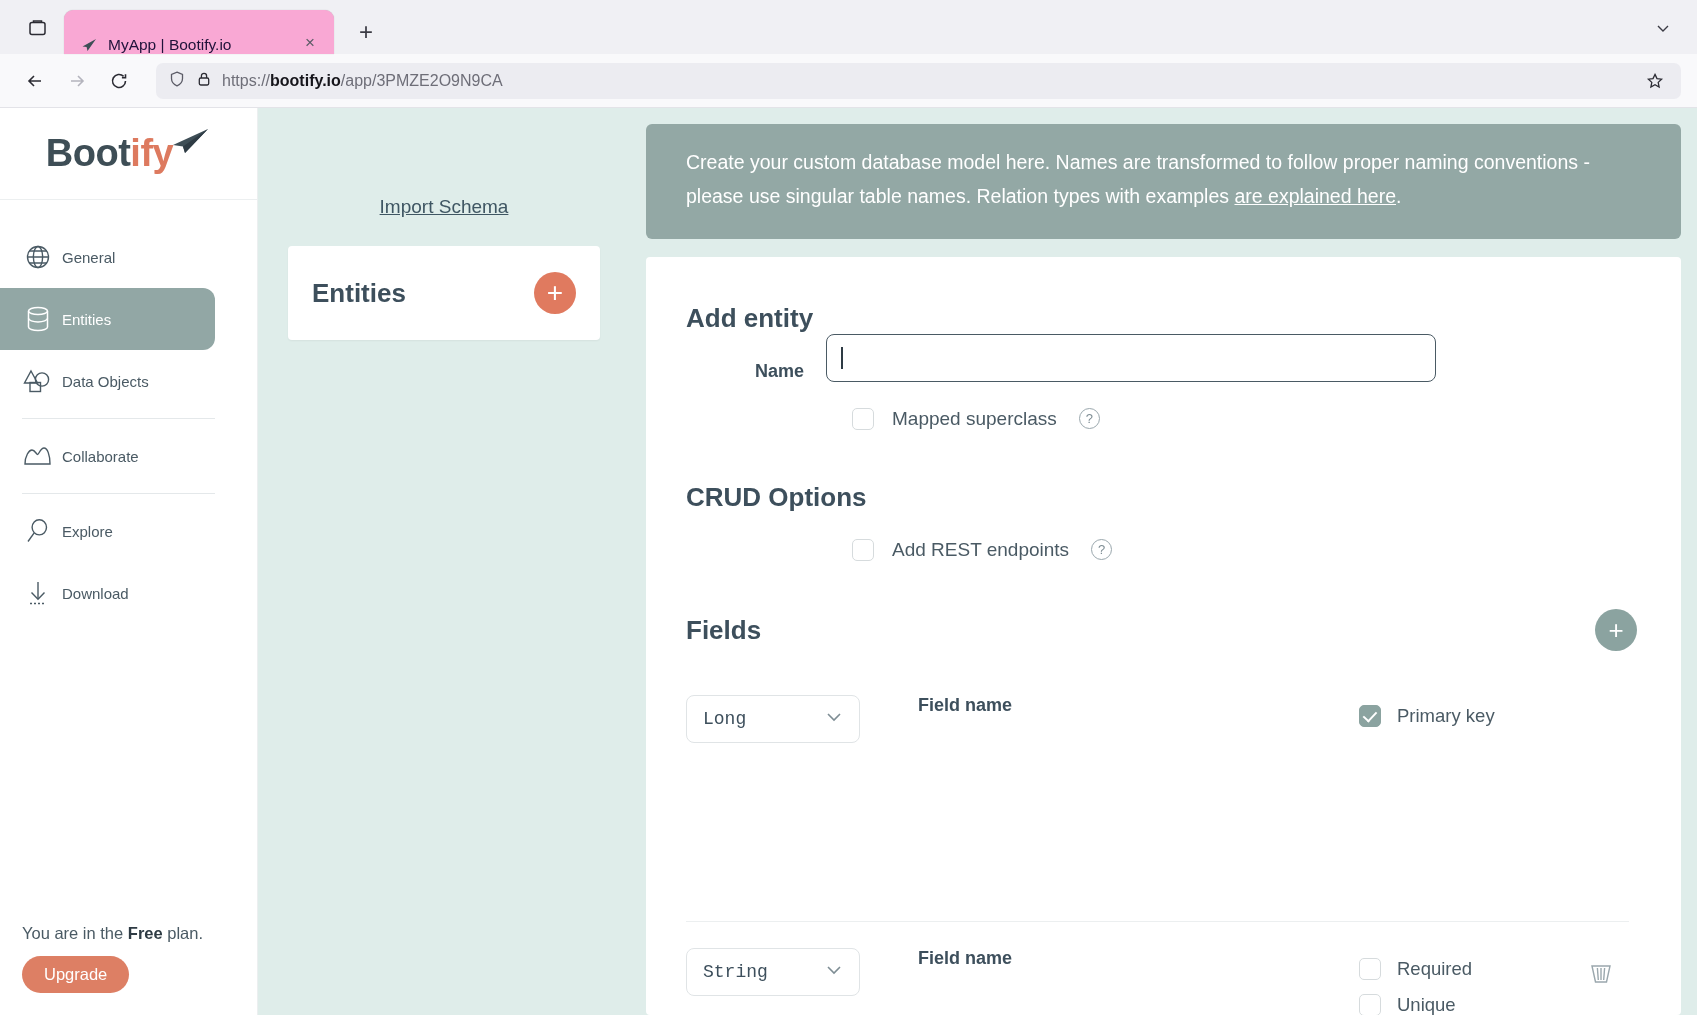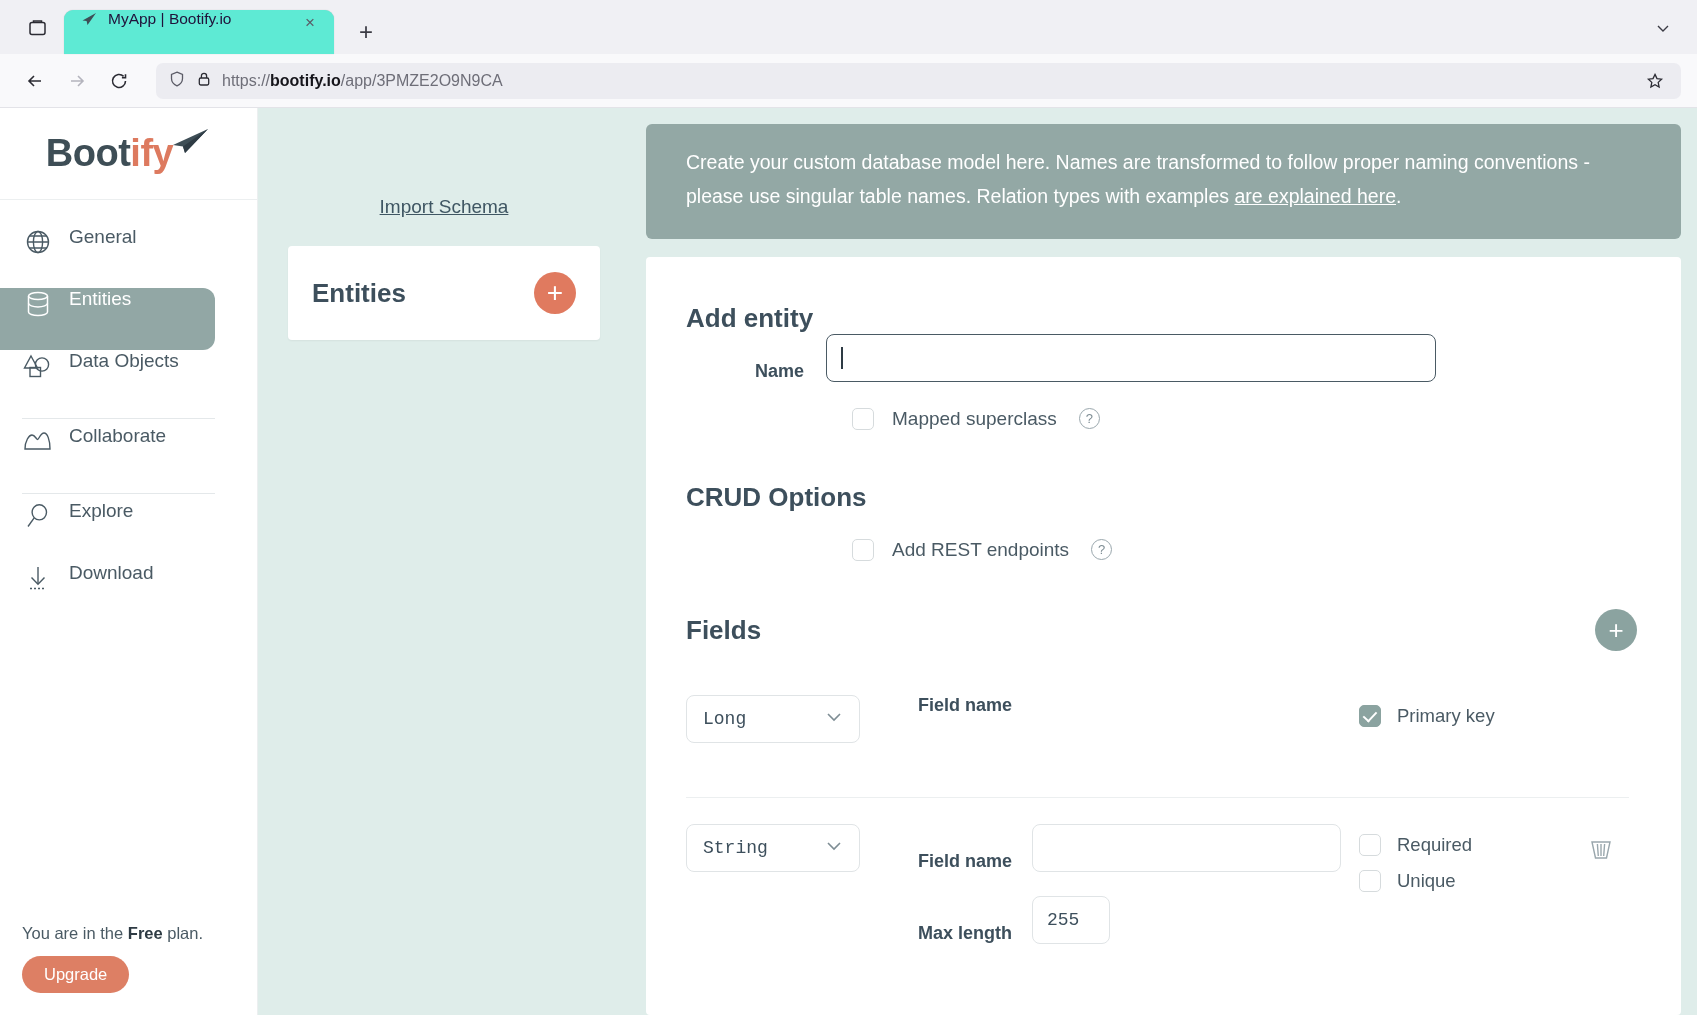--- a/index.html
+++ b/index.html
@@ -25,24 +25,24 @@
   .tab-list-btn {
     width: 38px; height: 38px;
     margin: 0 8px 8px 10px;
     display: flex; align-items: center; justify-content: center;
     border-radius: 4px;
   }
   .tab {
     height: 44px;
     min-width: 270px;
     max-width: 280px;
-    background: #5eead4;
+    background: #f9a8d4;
     border-radius: 9px 9px 0 0;
     display: flex;
-    align-items: flex-start;
+    align-items: flex-end;
     padding: 0 12px 0 16px;
     gap: 10px;
     box-shadow: 0 0 1px rgba(0,0,0,.25);
     margin-bottom: 0px;
   }
   .tab-favicon { width: 18px; height: 18px; display: flex; align-items: center; justify-content: center; flex: 0 0 18px;}
   .tab-title {
     flex: 1;
     font-size: 15.5px;
     color: #20123a;
@@ -145,26 +145,26 @@
     font-weight: 700;
     letter-spacing: -0.5px;
     color: #3e4e56;
   }
   .brand-text .accent { color: #dd7a5f; }
   .brand-plane { margin-left: -2px; margin-top: -22px; }
 
   .nav { padding-top: 26px; }
   .nav-item {
     display: flex;
-    align-items: flex-start;
+    align-items: center;
     height: 62px;
-    gap: 15px;
+    gap: 8px;
     padding-left: 22px;
     color: #4a5a64;
-    font-size: 19px;
+    font-size: 15px;
     border-radius: 0 12px 12px 0;
     margin-right: 42px;
   }
   .nav-item.active {
     background: #92a7a5;
     color: #ffffff;
   }
   .nav-icon { width: 32px; height: 32px; display: flex; align-items: center; justify-content: center; flex: 0 0 32px; }
   .nav-sep { height: 1px; background: #e4e8ea; margin: 6px 42px 6px 22px; }
 
@@ -365,21 +365,21 @@
     justify-content: space-between;
     padding: 9px 16px;
     font-size: 18px;
     color: #3d4f5c;
     font-family: "Liberation Mono", monospace;
     background: #ffffff;
   }
   .chev { color: #7e8d94; font-size: 15px; }
 
   .field-mid { flex: 1; min-width: 0; }
-  .field-line { display: flex; align-items: flex-end; }
+  .field-line { display: flex; align-items: flex-start; flex-direction: column; }
   .field-line + .field-line { margin-top: 24px; }
   .mid-label {
     width: 172px;
     flex: 0 0 172px;
     text-align: right;
     padding-right: 20px;
     font-size: 18px;
     font-weight: 700;
     color: #3d4f5c;
   }

